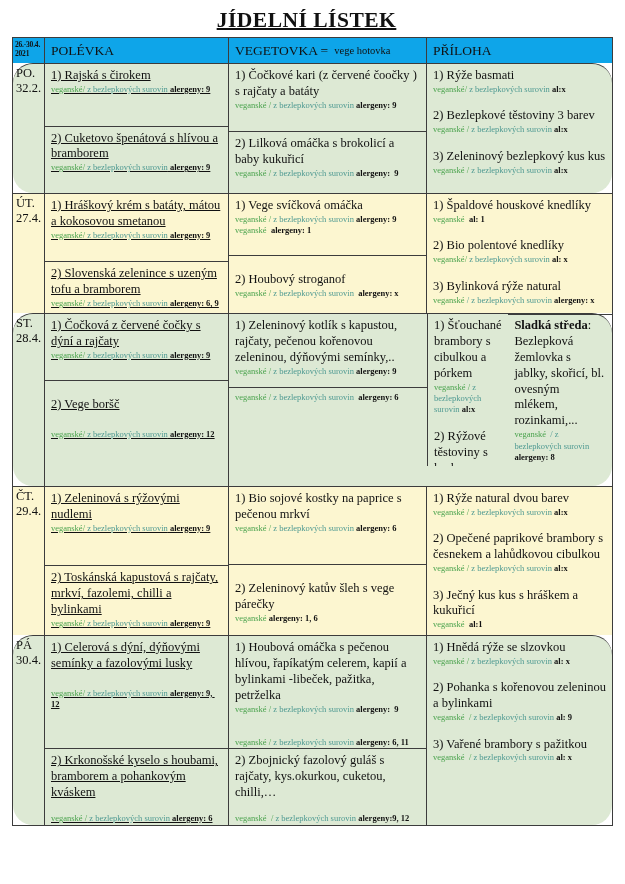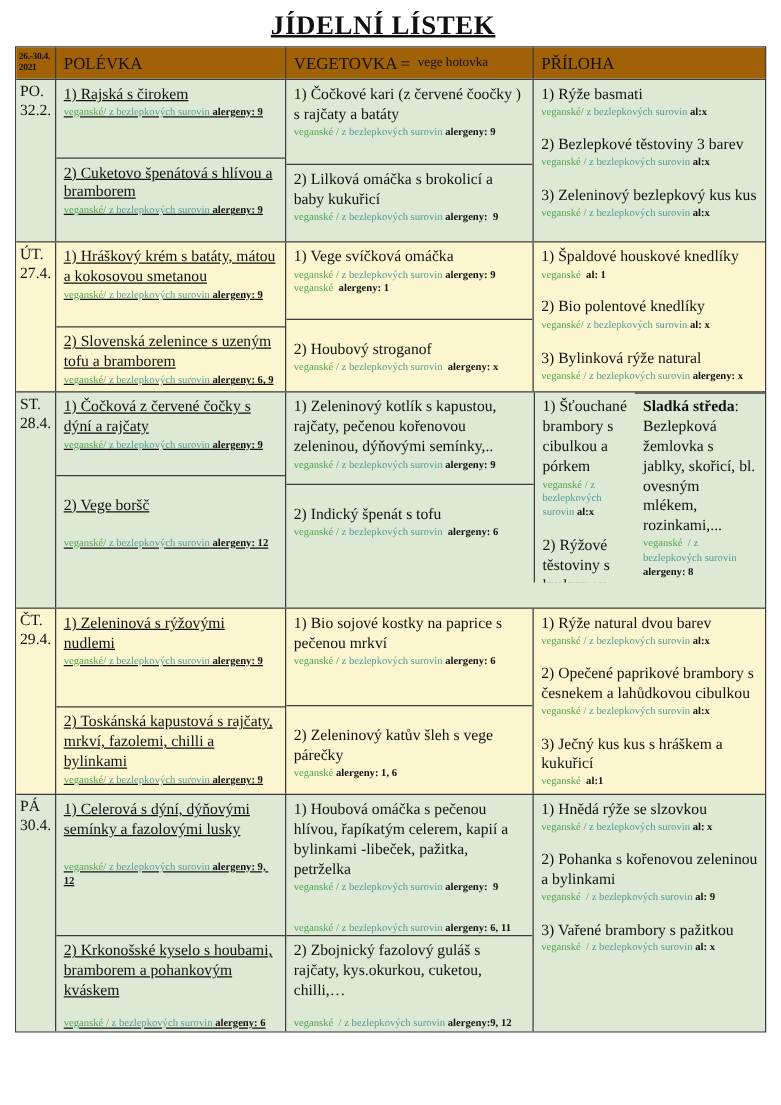--- a/index.html
+++ b/index.html
@@ -13,23 +13,23 @@
     margin:8px 12px 4px 0; letter-spacing:0.5px;
   }
   .title span { text-decoration:underline; text-decoration-thickness:2px; }
 
   .menu {
     margin-left:12px; width:601px; box-sizing:border-box;
     border:1px solid #3c3c3c;
   }
   .trow { display:flex; box-sizing:border-box; border-top:1px solid #3c3c3c; align-items:stretch; }
   .trow:first-child { border-top:none; }
-  .green  { background:#dde9d4; }
+  .green  { background:#dde9d4;border-radius:20px; }
   .yellow { background:#fcf6d0; }
-  .hrow   { background:#a16207; height:25px; }
+  .hrow   { background:#0ea5e9; height:25px; }
 
   .c { box-sizing:border-box; border-left:1px solid #3c3c3c; overflow:hidden; }
   .c:first-child { border-left:none; }
   .datec { width:31px; padding:2px 1px 0 3px; font-size:12.5px; line-height:1.2; }
   .soupc { width:184px; padding:0; display:flex; flex-direction:column;text-decoration:underline; }
   .mainc { width:198px; padding:0; display:flex; flex-direction:column; }
   .sidec { flex:1; padding:4px 6px; }
 
   .hcell { display:flex; align-items:center; padding:0 6px; font-size:13.5px; }
   .hdate { width:31px; padding:2px 0 0 2px; font-size:7.5px; font-weight:bold;
@@ -182,21 +182,20 @@
       </div>
     </div>
     <div class="rgroup">
       <div class="toprow">
         <div class="c mainc">
           <div class="sub" style="height:73px">
             <div class="dish">1) Zeleninový kotlík s kapustou, rajčaty, pečenou kořenovou zeleninou, dýňovými semínky,..</div>
             <div class="tag"><span class="vg">veganské /</span><span class="gf"> z bezlepkových surovin</span><span class="al"> alergeny: 9</span></div>
           </div>
           <div class="sub" style="height:79px">
-            <div class="dish g12">2) Indický špenát s tofu</div>
             <div class="tag"><span class="vg">veganské /</span><span class="gf"> z bezlepkových surovin</span><span class="al">  alergeny: 6</span></div>
           </div>
         </div>
         <div class="c sidec">
           <div class="side-item">
             <div class="dish">1) Šťouchané brambory s cibulkou a pórkem</div>
             <div class="tag"><span class="vg">veganské /</span><span class="gf"> z bezlepkových surovin</span><span class="al"> al:x</span></div>
           </div>
           <div class="side-item">
             <div class="dish">2) Rýžové těstoviny s kurkumou, praženým sezamem a sezam.olejem</div>

